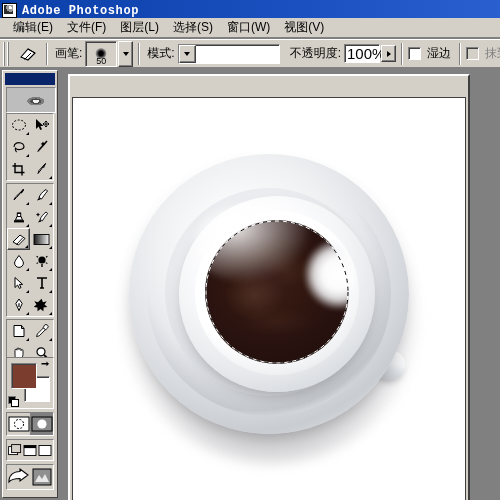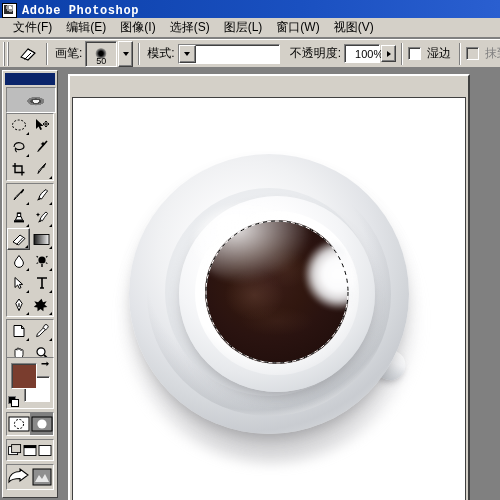--- a/index.html
+++ b/index.html
@@ -108,21 +108,21 @@
     border-color:#ffffff #404040 #404040 #ffffff;
     box-shadow:inset -1px -1px 0 #808080;
     display:flex;align-items:center;justify-content:center;
   }
   .numfield{
     width:34px;height:17px;flex:0 0 auto;display:flex;align-items:center;
     background:#fff;border:1px solid;
     border-color:#808080 #ffffff #ffffff #808080;
     box-shadow:inset 1px 1px 0 #404040;
   }
-  .numfield span{font-size:11px;color:#000;padding-left:10px;}
+  .numfield span{font-size:15px;color:#000;padding-left:2px;}
   .spin{
     width:13px;height:15px;flex:0 0 auto;margin-left:1px;
     background:#d4d0c8;border:1px solid;
     border-color:#ffffff #404040 #404040 #ffffff;
     box-shadow:inset -1px -1px 0 #808080;
     display:flex;align-items:center;justify-content:center;
   }
   .chk{
     width:11px;height:11px;flex:0 0 auto;margin-right:4px;background:#fff;
     border:1px solid;border-color:#808080 #ffffff #ffffff #808080;
@@ -354,25 +354,24 @@
 
   <div class="leftdesk"></div>
   <div class="rightdesk"></div>
 
   <div class="titlebar">
     <div class="tb-icon"></div>
     <div class="tb-title">Adobe Photoshop</div>
   </div>
 
   <div class="menubar">
+    <div class="menu-item">编辑(E)</div>
     <div class="menu-item">文件(F)</div>
-    <div class="menu-item">编辑(E)</div>
-    <div class="menu-item">图像(I)</div>
+    <div class="menu-item">图层(L)</div>
     <div class="menu-item">选择(S)</div>
-    <div class="menu-item">图层(L)</div>
     <div class="menu-item">窗口(W)</div>
     <div class="menu-item">视图(V)</div>
   </div>
 
   <div class="optionsbar">
     <div class="grip"></div>
 
     <div class="tool-icon-box">
       <svg width="20" height="16" viewBox="0 0 20 16">
         <path d="M3 11 L10 3 L17 7 L10 14 Z" fill="#ffffff" stroke="#000" stroke-width="1.1"></path>

